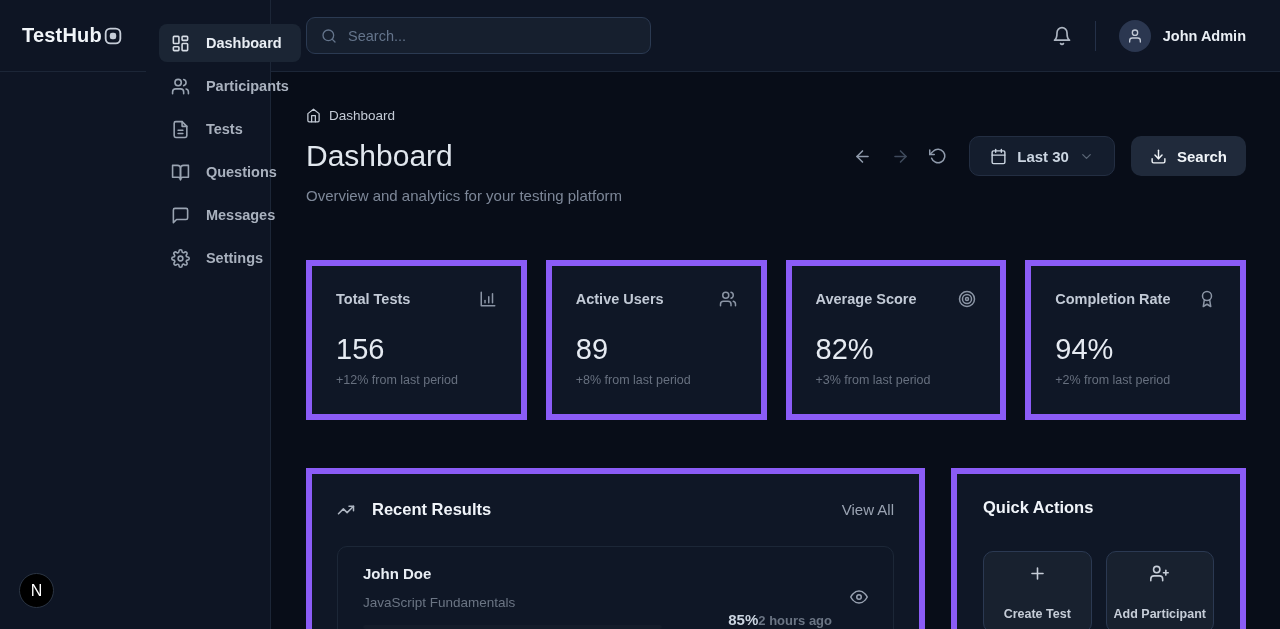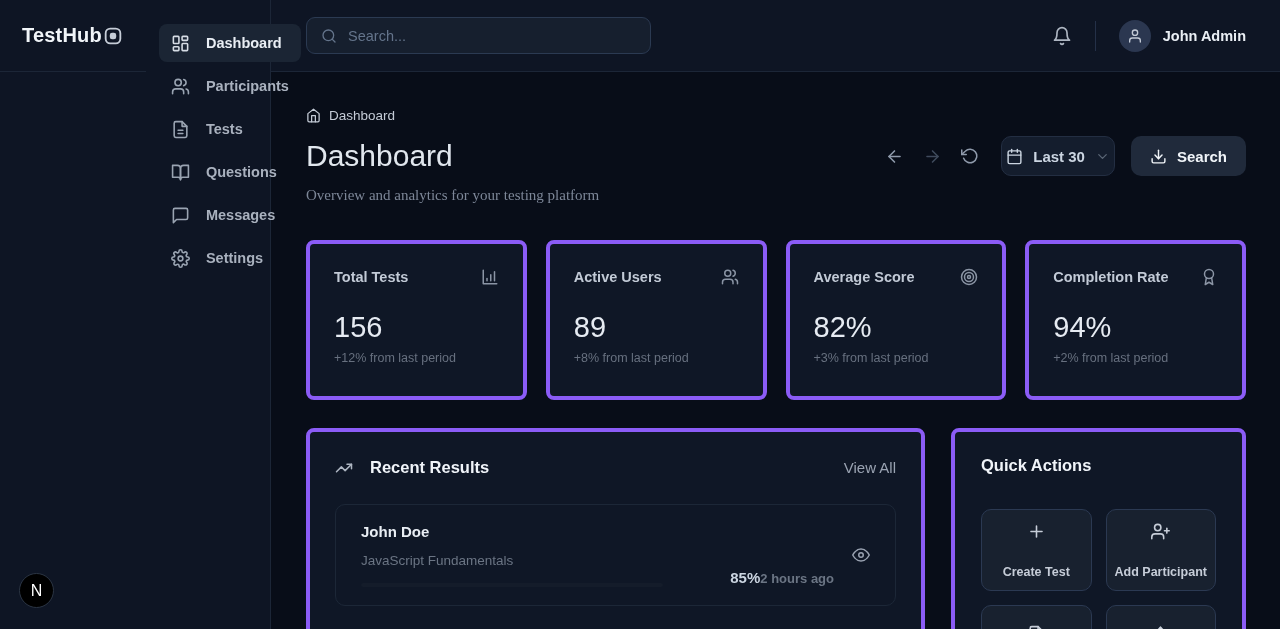--- a/index.html
+++ b/index.html
@@ -67,43 +67,43 @@
     width:32px; height:32px; border-radius:50%; background:#2b3750;
     display:flex; align-items:center; justify-content:center; color:#c3cad6;
   }
   .user-name { margin-left:12px; font-size:14.5px; font-weight:bold; color:#e9eef4; }
 
   
   .main { flex:1; padding:36px 34px 0 35px; overflow:hidden; }
   .breadcrumb { display:flex; align-items:center; gap:8px; color:#c4cbd6; font-size:13.5px; font-weight:500; }
   .title-row { margin-top:13px; display:flex; align-items:center; justify-content:space-between; }
   .page-title { font-size:30px; font-weight:400; color:#e1e7ee; line-height:34px; }
-  .subtitle { margin-top:11px; font-size:15px; color:#7d8798;font-family:Liberation Serif, serif; }
+  .subtitle { margin-top:11px; font-size:15px; color:#7d8798; }
 
   .controls { display:flex; align-items:center; }
   .ghost-btn { width:30px; height:30px; display:flex; align-items:center; justify-content:center; color:#8f9aab; }
   .ghost-btn.dim { color:#3f4a5c; }
   .pill {
     height:40px; border-radius:10px; display:flex; align-items:center; gap:10px;
   }
   .date-pill {
-    margin-left:16px; padding:0 4px;
+    margin-left:16px; padding:0 20px;
     background:#141d2d; border:1px solid #232e42;
     color:#cbd5e1; font-size:15px; font-weight:600;
   }
   .date-pill .chev { color:#5b6676; }
   .export-btn {
     margin-left:16px; padding:0 19px;
     background:#202a3b; color:#f1f5f9; font-size:15px; font-weight:bold;
   }
 
   
   .stats { margin-top:36px; display:grid; grid-template-columns:repeat(4,1fr); gap:19px; }
   .card {
-    background:#0f1726; border:4px solid #8b5cf6; border-radius:8px;
+    background:#0f1726; border:6px solid #8b5cf6; border-radius:0;margin-top:20px;
   }
   .stat-card { height:160px; padding:24px; }
   .stat-head { display:flex; align-items:center; justify-content:space-between; }
   .stat-label { font-size:14.5px; font-weight:600; color:#c2cad6; }
   .stat-head .ic { color:#8b95a5; }
   .stat-value { margin-top:25px; font-size:29px; font-weight:400; color:#e6ebf2; }
   .stat-delta { margin-top:7px; font-size:12.5px; color:#67707f; }
 
   
   .bottom { margin-top:28px; display:grid; grid-template-columns:619px 295px; gap:26px; align-items:start; }

